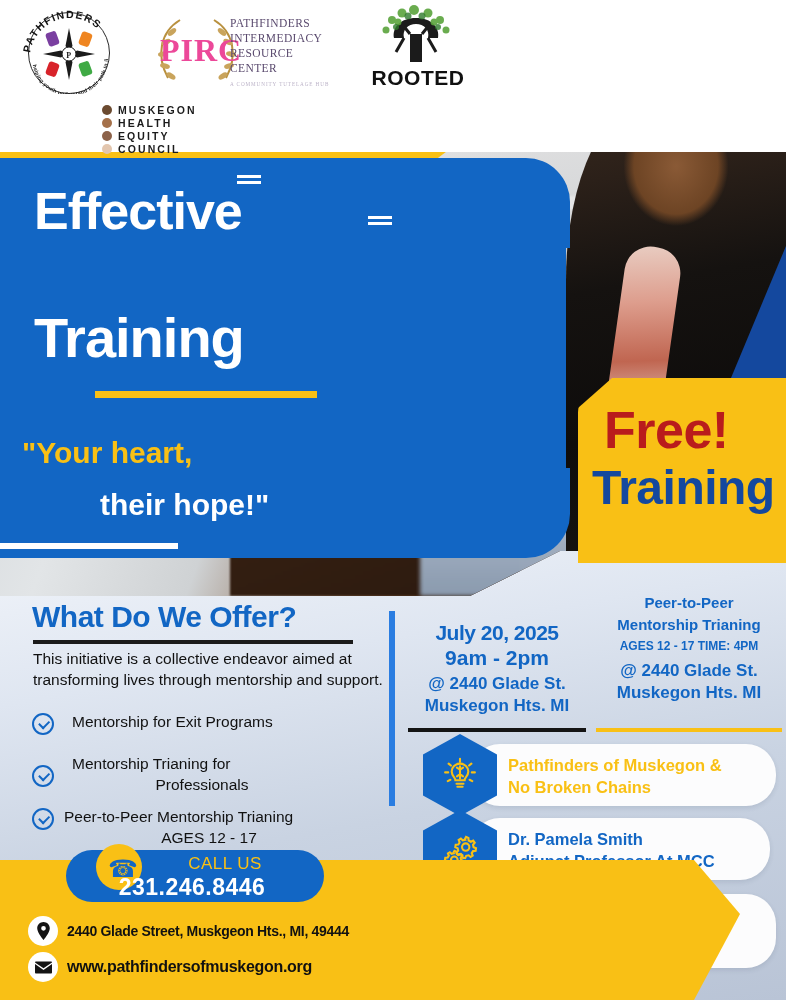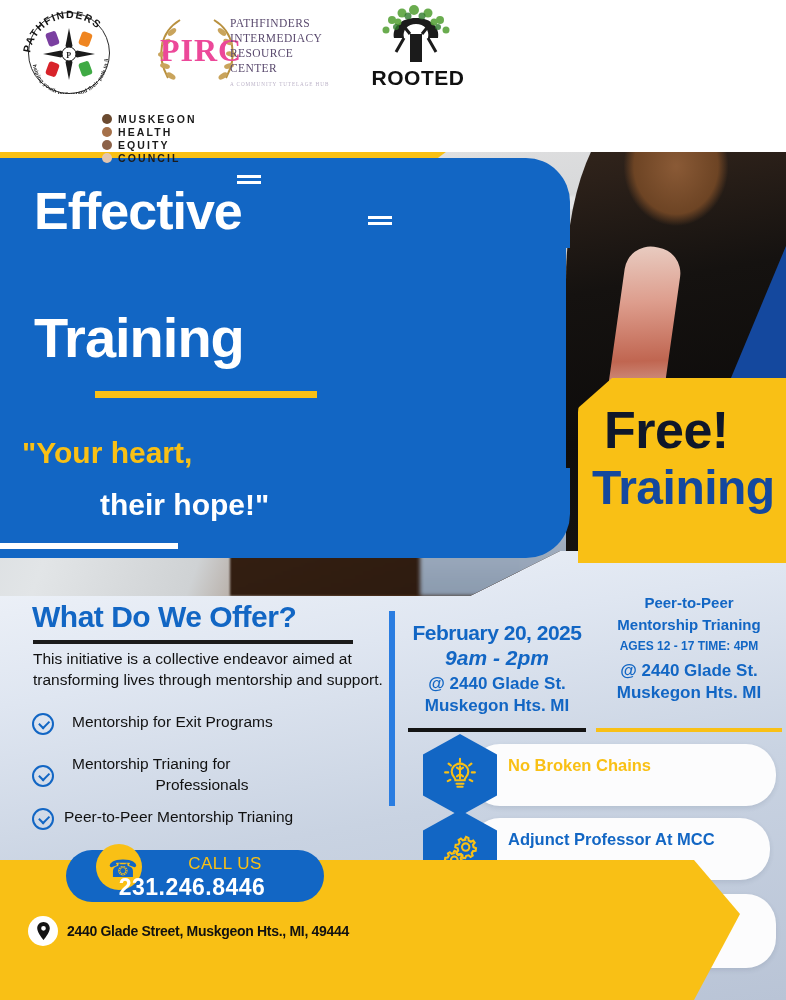--- a/index.html
+++ b/index.html
@@ -45,21 +45,21 @@
   .pirc-sub { font-size:5.2px; color:#bcb3c8; letter-spacing:.9px; margin-top:1px; }
 
   .logo-rooted { position:absolute; left:352px; top:4px; width:128px; height:100px; }
   .rooted-word {
     position:absolute; left:6px; top:62px; width:120px; text-align:center;
     font-size:21px; font-weight:bold; color:#111; letter-spacing:.5px;
     font-family:"Liberation Sans",sans-serif;
   }
 
   .logo-mhec { position:absolute; left:78px; top:96px; width:200px; height:54px; }
-  .mhec-rows { position:absolute; left:24px; top:16px;text-align:right; }
+  .mhec-rows { position:absolute; left:24px; top:7px;text-align:right; }
   .mhec-row { display:flex; align-items:center; height:13px; }
   .mhec-dot { width:10px; height:10px; border-radius:50%; margin-right:6px; }
   .mhec-txt { font-size:10.5px; font-weight:bold; letter-spacing:2.1px; color:#1b1b1b; }
 
   
   .hero { position:absolute; top:96px; left:0; width:786px; height:500px; z-index:10; }
   .hero-photo {
     position:absolute; inset:0;
     background:
       radial-gradient(ellipse 150px 190px at 700px 150px, #6b4327 0%, #4e2f1b 55%, rgba(78,47,27,0) 72%),
@@ -133,21 +133,21 @@
   
   .free-panel {
     position:absolute; left:578px; top:282px; width:238px; height:185px;
     background:#f9c015;
     clip-path: polygon(34px 0, 238px 0, 238px 185px, 0 185px, 0 30px);
     border-radius:34px 0 0 0;
   }
   .free-panel-inner { position:absolute; left:0; top:0; width:238px; height:185px; }
   .free-word {
     position:absolute; left:26px; top:22px; font-size:52px; font-weight:bold;
-    color:#0f172a; letter-spacing:-.5px;
+    color:#b91c1c; letter-spacing:-.5px;
   }
   .training-word {
     position:absolute; left:14px; top:82px; font-size:48px; font-weight:bold;
     color:#14489e; letter-spacing:-.5px;
   }
 
   
   .hero-text { position:absolute; left:0; top:62px; width:566px; height:334px;border-radius:32px; }
   .t-effective {
     position:absolute; left:34px; top:27px; font-size:52px; font-weight:bold;
@@ -272,21 +272,21 @@
   .web-txt  { font-size:16px; font-weight:bold; color:#111; letter-spacing:-.3px; }
 
   
   .ev-left {
     position:absolute; left:404px; top:24px; width:186px; text-align:center;
   }
   .ev-right {
     position:absolute; left:592px; top:-4px; width:194px; text-align:center;
   }
   .ev-date { font-size:21px; font-weight:bold; color:#1266c4; line-height:25px; letter-spacing:-.5px;}
-  .ev-time { font-size:21px; font-weight:bold; color:#1266c4; line-height:25px;font-style:italic; }
+  .ev-time { font-size:21px; font-weight:bold; color:#1266c4; line-height:25px; }
   .ev-place { font-size:17px; font-weight:bold; color:#1266c4; line-height:22px; margin-top:3px;}
   .ev-title2 { font-size:15px; font-weight:bold; color:#1266c4; line-height:22px;}
   .ev-ages { font-size:12px; font-weight:bold; color:#1266c4; line-height:21px;}
   .rule-black { position:absolute; left:408px; top:132px; width:178px; height:4px; background:#141414; }
   .rule-gold  { position:absolute; left:596px; top:132px; width:186px; height:4px; background:#f9c015; }
 
   
   .card {
     position:absolute; background:#fcfcfd; border-radius:30px;
     box-shadow:0 2px 5px rgba(40,55,85,.12);
@@ -481,25 +481,26 @@
         <span class="offer-label">Mentorship for Exit Programs</span>
       </div>
       <div class="offer-item" style="min-height:44px">
         <span class="check-ic" style="top:12px"></span>
         <span class="offer-label">Mentorship Trianing for</span>
         <span class="offer-label center" style="top:21px;left:52px;width:260px">Professionals</span>
       </div>
       <div class="offer-item" style="min-height:44px">
         <span class="check-ic"></span>
         <span class="offer-label" style="left:44px;width:320px">Peer-to-Peer   Mentorship Trianing</span>
+        <span class="offer-label center" style="top:21px;left:44px;width:290px">AGES 12 - 17</span>
       </div>
     </div>
 
     <div class="ev-left">
-      <div class="ev-date">February 20, 2025</div>
+      <div class="ev-date">July 20, 2025</div>
       <div class="ev-time">9am - 2pm</div>
       <div class="ev-place">@ 2440 Glade St.</div>
       <div class="ev-place" style="margin-top:0">Muskegon Hts. MI</div>
     </div>
     <div class="ev-right">
       <div class="ev-title2">Peer-to-Peer</div>
       <div class="ev-title2">Mentorship Trianing</div>
       <div class="ev-ages">AGES 12 - 17 TIME: 4PM</div>
       <div class="ev-place">@ 2440 Glade St.</div>
       <div class="ev-place" style="margin-top:0">Muskegon Hts. MI</div>
@@ -510,33 +511,35 @@
     <div class="card card1"></div>
     <div class="hexi hex1">
       <svg class="hex-svg" viewBox="0 0 48 48" fill="none" stroke="#f9c015" stroke-width="2.4" stroke-linecap="round">
         <path d="M24 11c-5.5 0-9.5 4-9.5 9 0 3.3 1.7 5.4 3 7 .8 1 1.2 1.8 1.2 3h10.6c0-1.2.4-2 1.2-3 1.3-1.6 3-3.7 3-7 0-5-4-9-9.5-9z"></path>
         <path d="M20 34h8M21 37.5h6"></path>
         <path d="M24 14v14M24 18l-3.5-2.5M24 18l3.5-2.5M24 23l-3.5 2.5M24 23l3.5 2.5"></path>
         <path d="M24 5.5v3.5M11 11l2.6 2.2M37 11l-2.6 2.2M7 21h3.5M37.5 21H41M10 31l3-1.6M38 31l-3-1.6"></path>
       </svg>
     </div>
     <div class="card-txt c1t">
+      <div>Pathfinders of Muskegon &amp;</div>
       <div>No Broken Chains</div>
     </div>
 
     <div class="card card2"></div>
     <div class="hexi hex2">
       <svg class="hex-svg" viewBox="0 0 48 48" fill="none" stroke="#f9c015" stroke-width="2.4">
         <path d="M29.5 10.5l1.4-2.6 2.7 1.1.3 3 2.5 1.4 2.7-1.2 1.7 2.4-1.9 2.3.6 2.8 2.8 1.1-.4 2.9-3 .4-1.5 2.4 1.1 2.8-2.4 1.6-2.2-2-2.8.6-1.2 2.7-2.9-.5-.3-3-2.4-1.5-2.8 1.1-1.6-2.5 2-2.1-.6-2.8-2.7-1.2.5-2.9 3-.3 1.5-2.4-1.1-2.8 2.5-1.6 2.1 2 2.8-.6z"></path>
         <circle cx="30.5" cy="19.5" r="4.2"></circle>
         <path d="M16.5 26l1.2-2.3 2.4 1 .3 2.7 2.2 1.2 2.4-1 1.5 2.1-1.7 2 .5 2.5 2.5 1-.4 2.6-2.6.3-1.3 2.1 1 2.5-2.2 1.4-1.9-1.7-2.5.5-1 2.4-2.6-.4-.3-2.7-2.1-1.3-2.5 1-1.4-2.2 1.8-1.9-.6-2.5-2.4-1 .4-2.6 2.7-.3 1.3-2.1-1-2.5 2.2-1.4 1.9 1.8 2.5-.6z"></path>
         <circle cx="17.5" cy="34" r="3.8"></circle>
       </svg>
     </div>
     <div class="card-txt c2t">
+      <div>Dr. Pamela Smith</div>
       <div>Adjunct Professor At MCC</div>
     </div>
 
     <div class="card card3"></div>
     <div class="hexi hex3">
       <svg class="hex-svg" viewBox="0 0 48 48" fill="none" stroke="#f9c015" stroke-width="2.2" stroke-linecap="round">
         <rect x="8" y="10" width="32" height="22" rx="2"></rect>
         <path d="M6 10h36M24 32v6M24 38l-6 4M24 38l6 4M20 7h8v3h-8z"></path>
         <path d="M14 27v-6M19 27v-9M24 27v-4"></path>
         <circle cx="31" cy="22" r="5.2"></circle>
@@ -565,15 +568,24 @@
 
     <div class="addr-row">
       <span class="circ-ic">
         <svg width="15" height="18" viewBox="0 0 16 20" fill="#141414">
           <path d="M8 0C4.1 0 1 3.1 1 7c0 5 7 13 7 13s7-8 7-13c0-3.9-3.1-7-7-7zm0 9.6A2.6 2.6 0 1 1 8 4.4a2.6 2.6 0 0 1 0 5.2z"></path>
         </svg>
       </span>
       <span class="addr-txt">2440 Glade Street, Muskgeon Hts., MI, 49444</span>
     </div>
 
+    <div class="web-row">
+      <span class="circ-ic">
+        <svg width="17" height="13" viewBox="0 0 20 14" fill="#141414">
+          <path d="M1 0h18a1 1 0 0 1 1 1L10 8 0 1a1 1 0 0 1 1-1z"></path>
+          <path d="M0 3l10 7 10-7v10a1 1 0 0 1-1 1H1a1 1 0 0 1-1-1V3z"></path>
+        </svg>
+      </span>
+      <span class="web-txt">www.pathfindersofmuskegon.org</span>
+    </div>
 
   </div>
 </div>
 
 </body></html>

